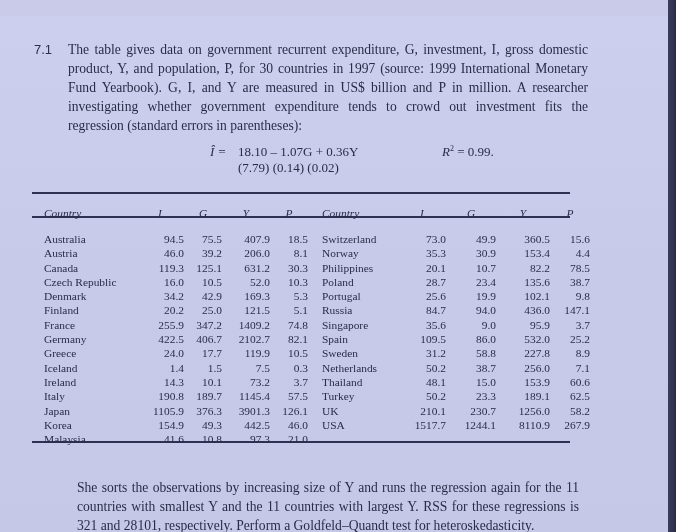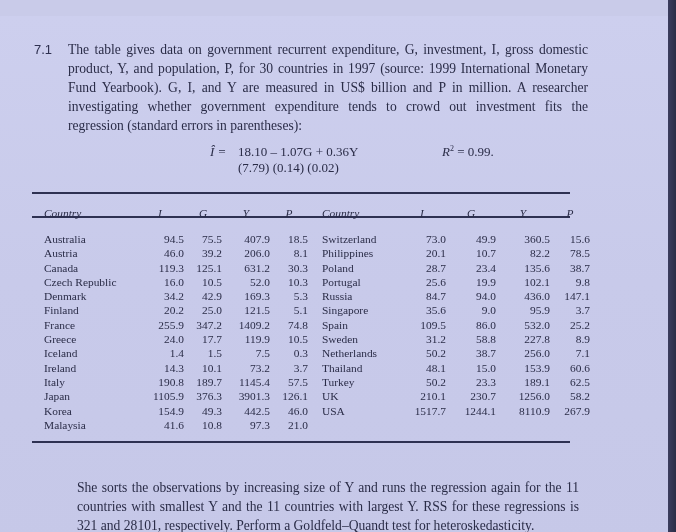--- a/index.html
+++ b/index.html
@@ -130,20 +130,27 @@
           <td>5.1</td>
         </tr>
         <tr>
           <td class="country">France</td>
           <td>255.9</td>
           <td>347.2</td>
           <td>1409.2</td>
           <td>74.8</td>
         </tr>
         <tr>
+          <td class="country">Germany</td>
+          <td>422.5</td>
+          <td>406.7</td>
+          <td>2102.7</td>
+          <td>82.1</td>
+        </tr>
+        <tr>
           <td class="country">Greece</td>
           <td>24.0</td>
           <td>17.7</td>
           <td>119.9</td>
           <td>10.5</td>
         </tr>
         <tr>
           <td class="country">Iceland</td>
           <td>1.4</td>
           <td>1.5</td>
@@ -207,20 +214,27 @@
     </thead>
     <tbody id="right-body">
         <tr>
           <td class="country">Switzerland</td>
           <td>73.0</td>
           <td>49.9</td>
           <td>360.5</td>
           <td>15.6</td>
         </tr>
         <tr>
+          <td class="country">Norway</td>
+          <td>35.3</td>
+          <td>30.9</td>
+          <td>153.4</td>
+          <td>4.4</td>
+        </tr>
+        <tr>
           <td class="country">Philippines</td>
           <td>20.1</td>
           <td>10.7</td>
           <td>82.2</td>
           <td>78.5</td>
         </tr>
         <tr>
           <td class="country">Poland</td>
           <td>28.7</td>
           <td>23.4</td>

